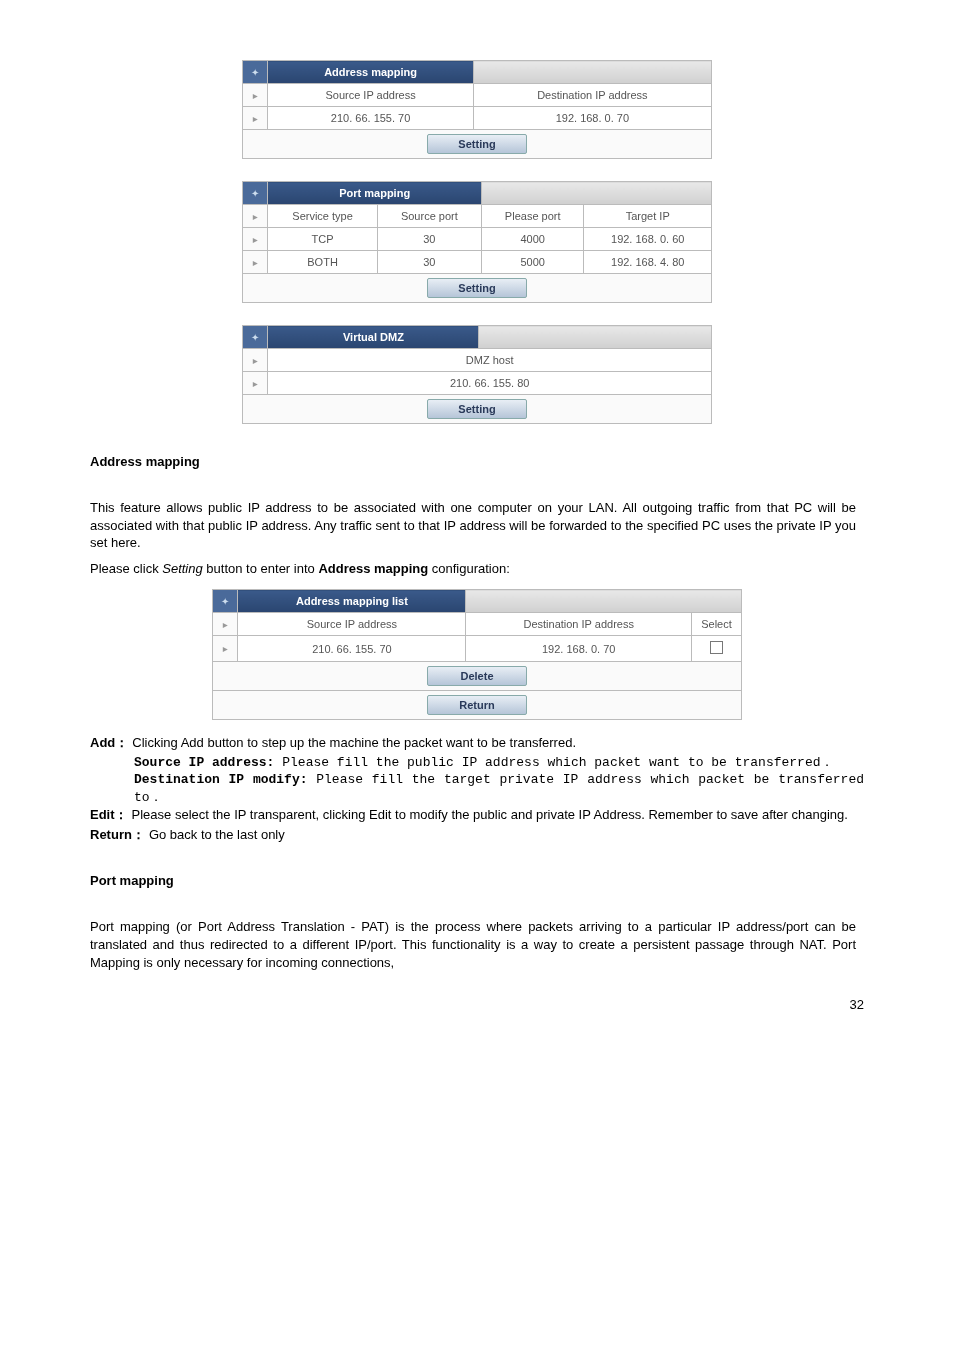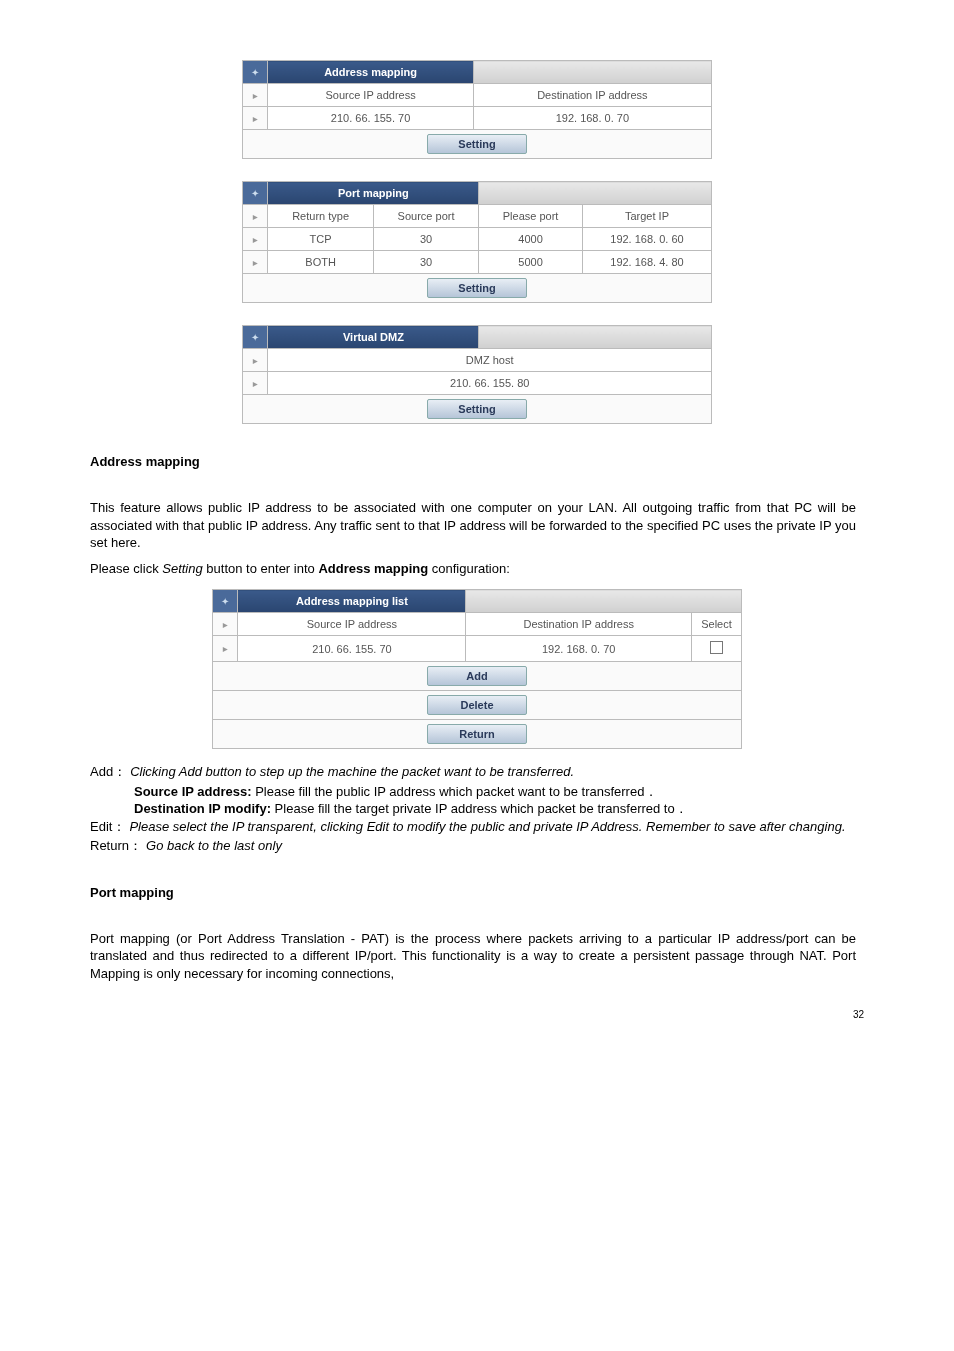--- a/index.html
+++ b/index.html
@@ -72,27 +72,27 @@
     .body-text {
       margin: 30px 8px 12px 0;
       line-height: 1.35;
       text-align: justify;
     }
     .body-text p { margin-bottom: 8px; }
     .bold { font-weight: bold; }
     .italic { font-style: italic; }
     .defs { margin: 10px 0; line-height: 1.35; text-align: justify; }
     .def-row { display: flex; margin-bottom: 2px; }
-    .def-term { flex: 0 0 auto; font-weight: normal; min-width: 0; }
-    .def-body { flex: 1; padding-left: 4px; font-style: italic; }
-    .indent { padding-left: 44px; }
+    .def-term { flex: 0 0 auto; font-weight: bold; min-width: 0; }
+    .def-body { flex: 1; padding-left: 4px; }
+    .indent { padding-left: 44px; font-family: Liberation Mono, monospace; }
     .pagenum {
       text-align: right;
       margin-top: 26px;
-      font-size: 10px;
+      font-size: 13px;
     }
     h3.section-title {
       font-weight: bold;
       font-size: 13px;
       margin-top: 30px;
       margin-bottom: 10px;
     }
   </style>
 </head>
 <body>
@@ -127,21 +127,21 @@
 <div class="table-block" style="margin-top:22px">
 <table class="tbl" style="width:470px">
   <tbody>
         <tr>
     <td class="corner">✦</td>
     <td class="hdr" colspan="2">Port mapping</td>
     <td class="hdr-blank" colspan="2"></td>
   </tr>
   <tr>
     <td class="arrow">▸</td>
-    <td>Return type</td>
+    <td>Service type</td>
     <td>Source port</td>
     <td>Please port</td>
     <td>Target IP</td>
   </tr>
   <tr>
     <td class="arrow">▸</td>
     <td>TCP</td>
     <td>30</td>
     <td>4000</td>
     <td>192. 168. 0. 60</td>
@@ -210,25 +210,20 @@
     <td style="width:50px">Select</td>
   </tr>
   <tr>
     <td class="arrow">▸</td>
     <td>210. 66. 155. 70</td>
     <td>192. 168. 0. 70</td>
     <td><span class="checkbox"></span></td>
   </tr>
   <tr class="btn-row">
           <td colspan="4" style="text-align:center">
-    <span class="btn">Add</span>
-  </td>
-        </tr>
-  <tr class="btn-row">
-          <td colspan="4" style="text-align:center">
     <span class="btn">Delete</span>
   </td>
         </tr>
   <tr class="btn-row">
           <td colspan="4" style="text-align:center">
     <span class="btn">Return</span>
   </td>
         </tr>
 </tbody>
     </table>

